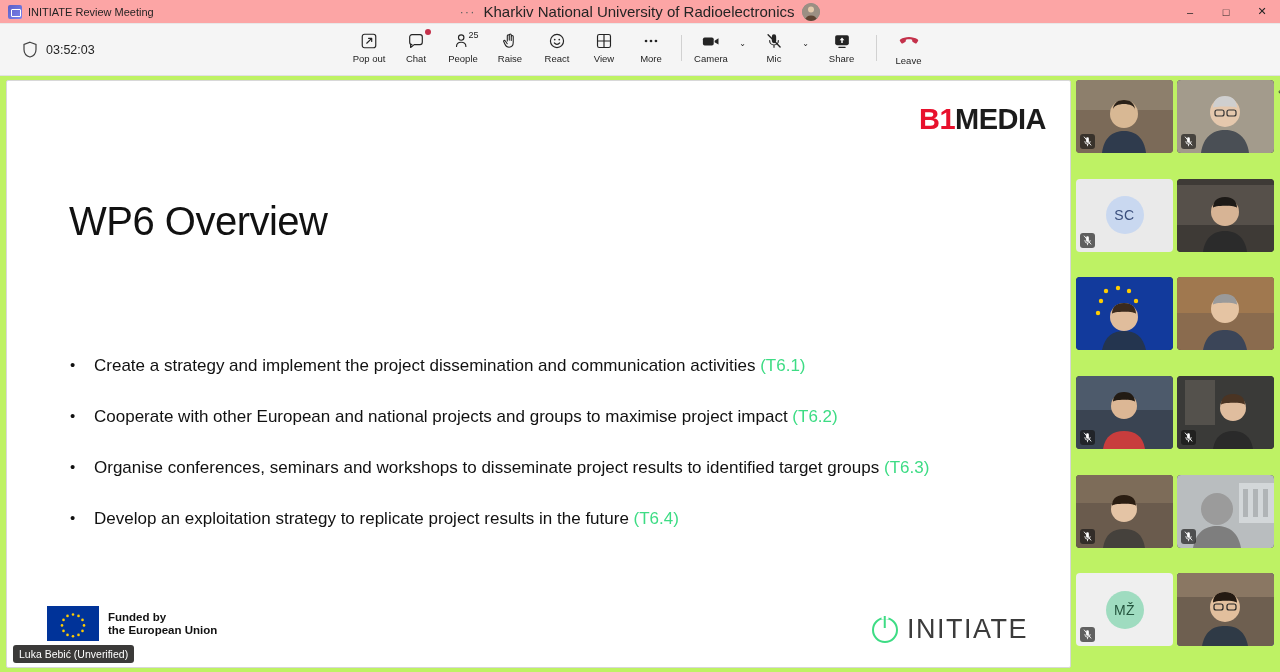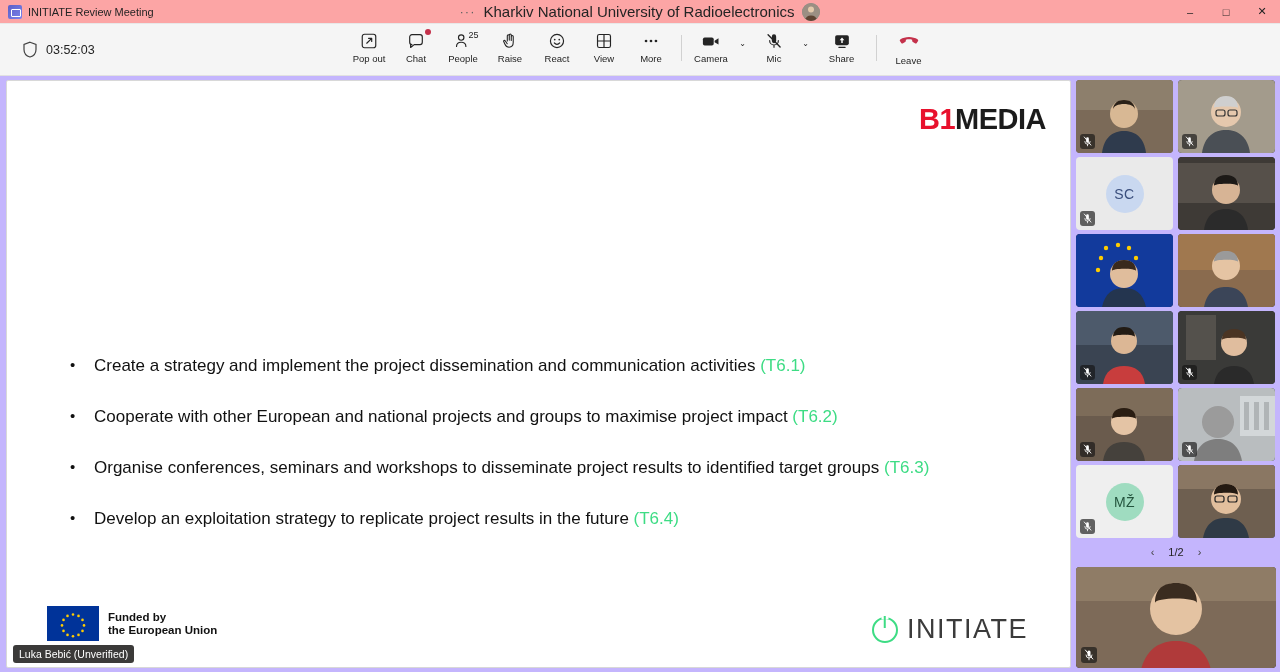--- a/index.html
+++ b/index.html
@@ -88,21 +88,21 @@
   .divider { width: 1px; height: 26px; background: #d1d1d1; margin: 0 6px; align-self: center; }
   .leave {
     display: flex; flex-direction: column; align-items: center; gap: 2px; width: 52px; padding-top: 2px;
   }
   .leave .lb { font-size: 9.5px; color: #242424; }
   .count-badge {
     font-size: 9px; position: absolute; top: 1px; left: 29px; color: #242424;
   }
 
   
-  .stage { display: flex; width: 100%; height: 596px; background: #c4b5fd; padding: 4px 4px 4px 6px; gap: 5px; }
+  .stage { display: flex; width: 100%; height: 596px; background: #bef264; padding: 4px 4px 4px 6px; gap: 5px; }
   .slide {
     flex: 1; background: #fff; border: 1px solid #d8d8d8; border-radius: 2px;
     position: relative; overflow: hidden;
   }
   .b1logo {
     position: absolute; right: 24px; top: 22px;
     font-size: 29px; font-weight: bold; letter-spacing: -0.5px;
   }
   .b1logo .b1 { color: #e8112d; }
   .b1logo .media { color: #1b1b1b; }
@@ -145,21 +145,21 @@
     content: ""; position: absolute; left: 50%; top: -5px; transform: translateX(-50%);
     width: 7px; height: 5px; background: #fff;
   }
   .name-tooltip {
     position: absolute; left: 6px; bottom: 4px;
     background: #3b3a39; color: #fff; font-size: 10.5px;
     padding: 3px 6px; border-radius: 3px;
   }
 
   
-  .roster { width: 200px; display: flex; flex-direction: column; gap: 4px; }
+  .roster { width: 200px; display: flex; flex-direction: row; gap: 4px; }
   .tile-grid { display: grid; grid-template-columns: 1fr 1fr; gap: 4px; }
   .tile {
     width: 97px; height: 73px; border-radius: 4px; overflow: hidden;
     position: relative; background: #2b2b2b;
   }
   .tile.active { outline: 2px solid #5b5fc7; outline-offset: -2px; }
   .tile .mic-off {
     position: absolute; left: 4px; bottom: 4px;
     width: 15px; height: 15px; border-radius: 3px;
     background: rgba(20,20,20,.65);
@@ -353,20 +353,21 @@
 </div>
 
 <div class="stage">
 
   <div class="slide">
 
     <div class="b1logo">
       <span class="b1">B1</span><span class="media">MEDIA</span>
     </div>
 
+    <div class="slide-title">WP6 Overview</div>
 
     <div class="bullets">
       <div class="bullet">
         <span class="dot">•</span>
         <span class="txt"><span>Create a strategy and implement the project dissemination and communication activities </span><span class="tcode">(T6.1)</span></span>
       </div>
       <div class="bullet">
         <span class="dot">•</span>
         <span class="txt"><span>Cooperate with other European and national projects and groups to maximise project impact </span><span class="tcode">(T6.2)</span></span>
       </div>

